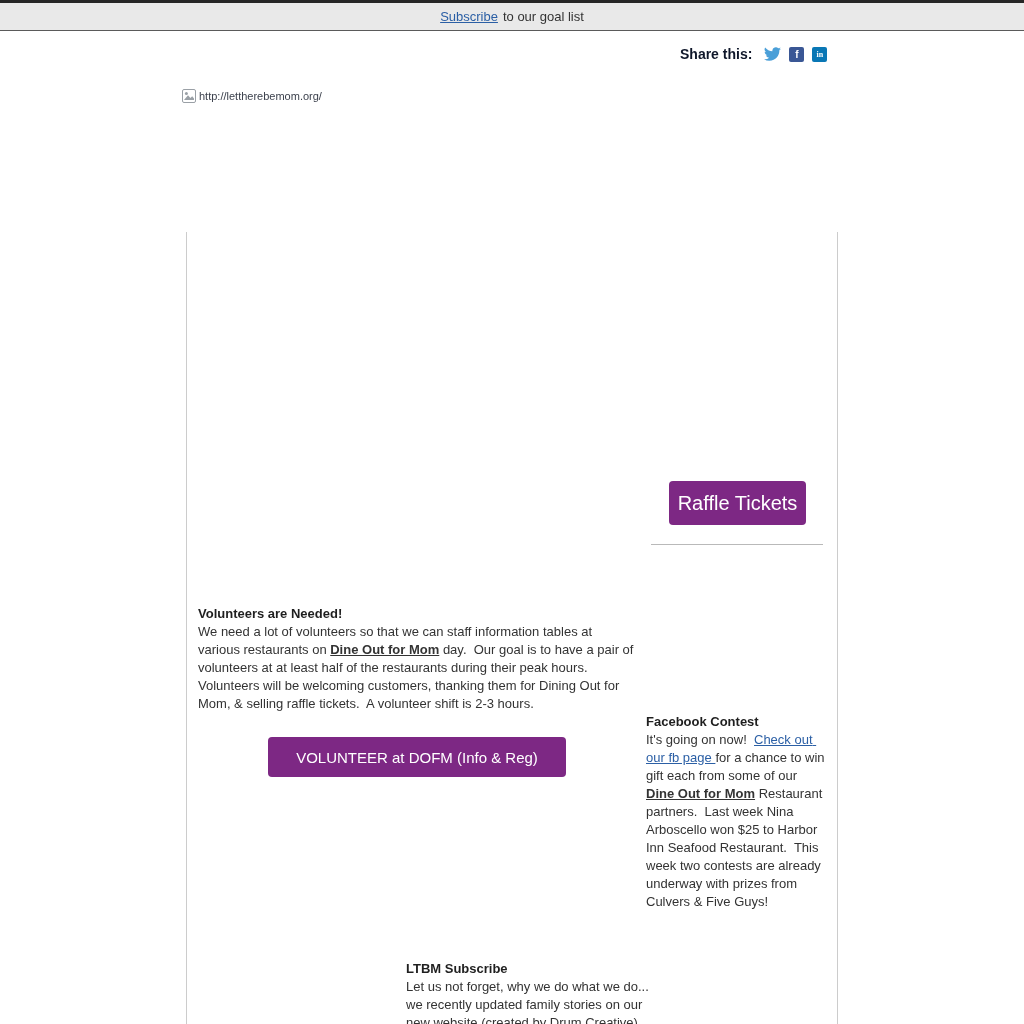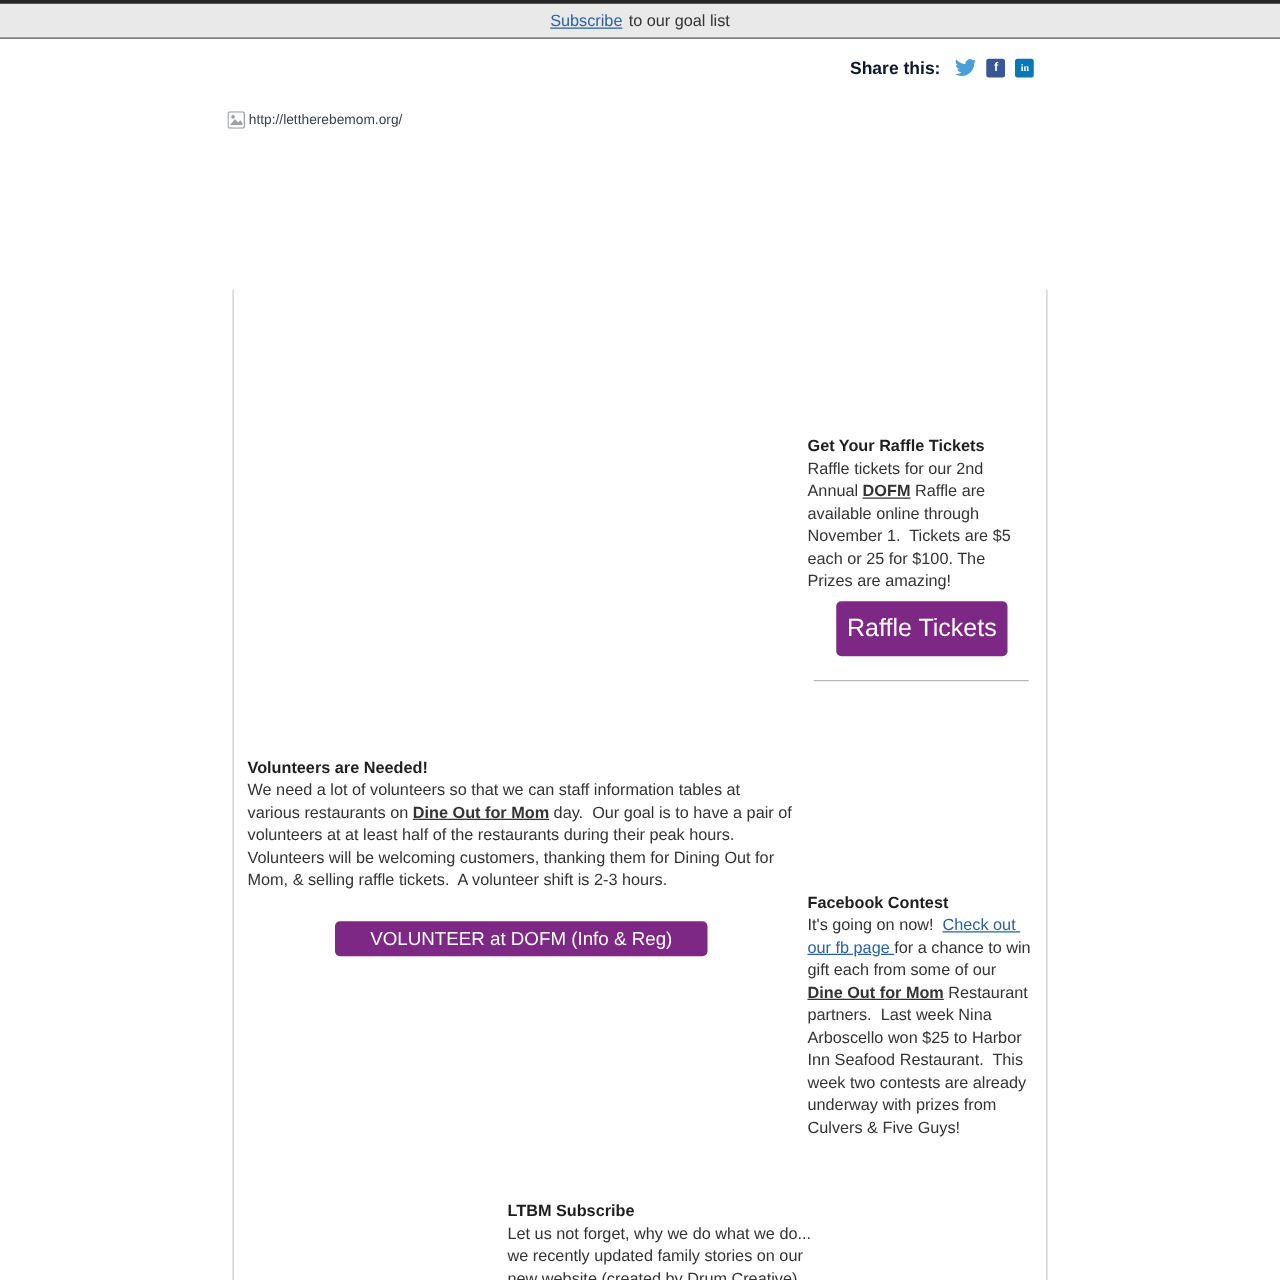--- a/index.html
+++ b/index.html
@@ -46,21 +46,21 @@
   .sec .title { font-weight:bold; line-height:18px; color:#1f1f1f; }
   .sec p { margin:0; white-space:pre-wrap; }
   .bu { font-weight:bold; text-decoration:underline; }
   .lnk { color:#2b5fa5; text-decoration:underline; cursor:pointer; }
   .btn {
     position:absolute; display:flex; align-items:center; justify-content:center;
     background:#7d2884; color:#ffffff; border:none; border-radius:4px;
     font-size:15px; font-family:"Liberation Sans", sans-serif; cursor:pointer;
   }
   .btn-raffle   { left:482px; top:249px; width:137px; height:44px; font-size:20px; }
-  .btn-volunteer{ left:81px;  top:505px; width:298px; height:28px;text-align:right; }
+  .btn-volunteer{ left:81px;  top:505px; width:298px; height:40px;text-align:right; }
   .hr { position:absolute; left:464px; top:312px; width:172px; border-top:1px solid #b9b9b9; }
   .sec-raffle    { left:459px; top:116px; width:181px; }
   .sec-volunteer { left:11px;  top:373px; width:437px; }
   .sec-facebook  { left:459px; top:481px; width:180px; }
   .sec-families  { left:219px; top:728px; width:246px; }
 </style>
 </head>
 <body>
 
 <div class="topbar">
@@ -87,24 +87,20 @@
   <svg width="14" height="14" viewBox="0 0 14 14">
     <rect x="0.5" y="0.5" width="13" height="13" rx="1.5" fill="#ffffff" stroke="#9aa0a6"></rect>
     <circle cx="4.4" cy="4.4" r="1.5" fill="#9aa0a6"></circle>
     <path d="M2 11 L6 6.2 L8.4 9 L10.2 7.2 L12 9.4 L12 11 Z" fill="#9aa0a6"></path>
   </svg>
   <span>http://lettherebemom.org/</span>
 </div>
 
 <div class="emailbody">
 
-  <div class="sec sec-raffle">
-    <div class="title">Get Your Raffle Tickets</div>
-    <p><span>Raffle tickets for our 2nd Annual </span><span class="bu">DOFM</span><span> Raffle are available online through November 1.  Tickets are $5 each or 25 for $100. The Prizes are amazing!</span></p>
-  </div>
   <div class="btn btn-raffle">Raffle Tickets</div>
   <div class="hr"></div>
 
   <div class="sec sec-volunteer">
     <div class="title">Volunteers are Needed!</div>
     <p><span>We need a lot of volunteers so that we can staff information tables at various restaurants on </span><span class="bu">Dine Out for Mom</span><span> day.  Our goal is to have a pair of volunteers at at least half of the restaurants during their peak hours.  Volunteers will be welcoming customers, thanking them for Dining Out for Mom, &amp; selling raffle tickets.  A volunteer shift is 2-3 hours.</span></p>
   </div>
   <div class="btn btn-volunteer">VOLUNTEER at DOFM (Info &amp; Reg)</div>
 
   <div class="sec sec-facebook">

